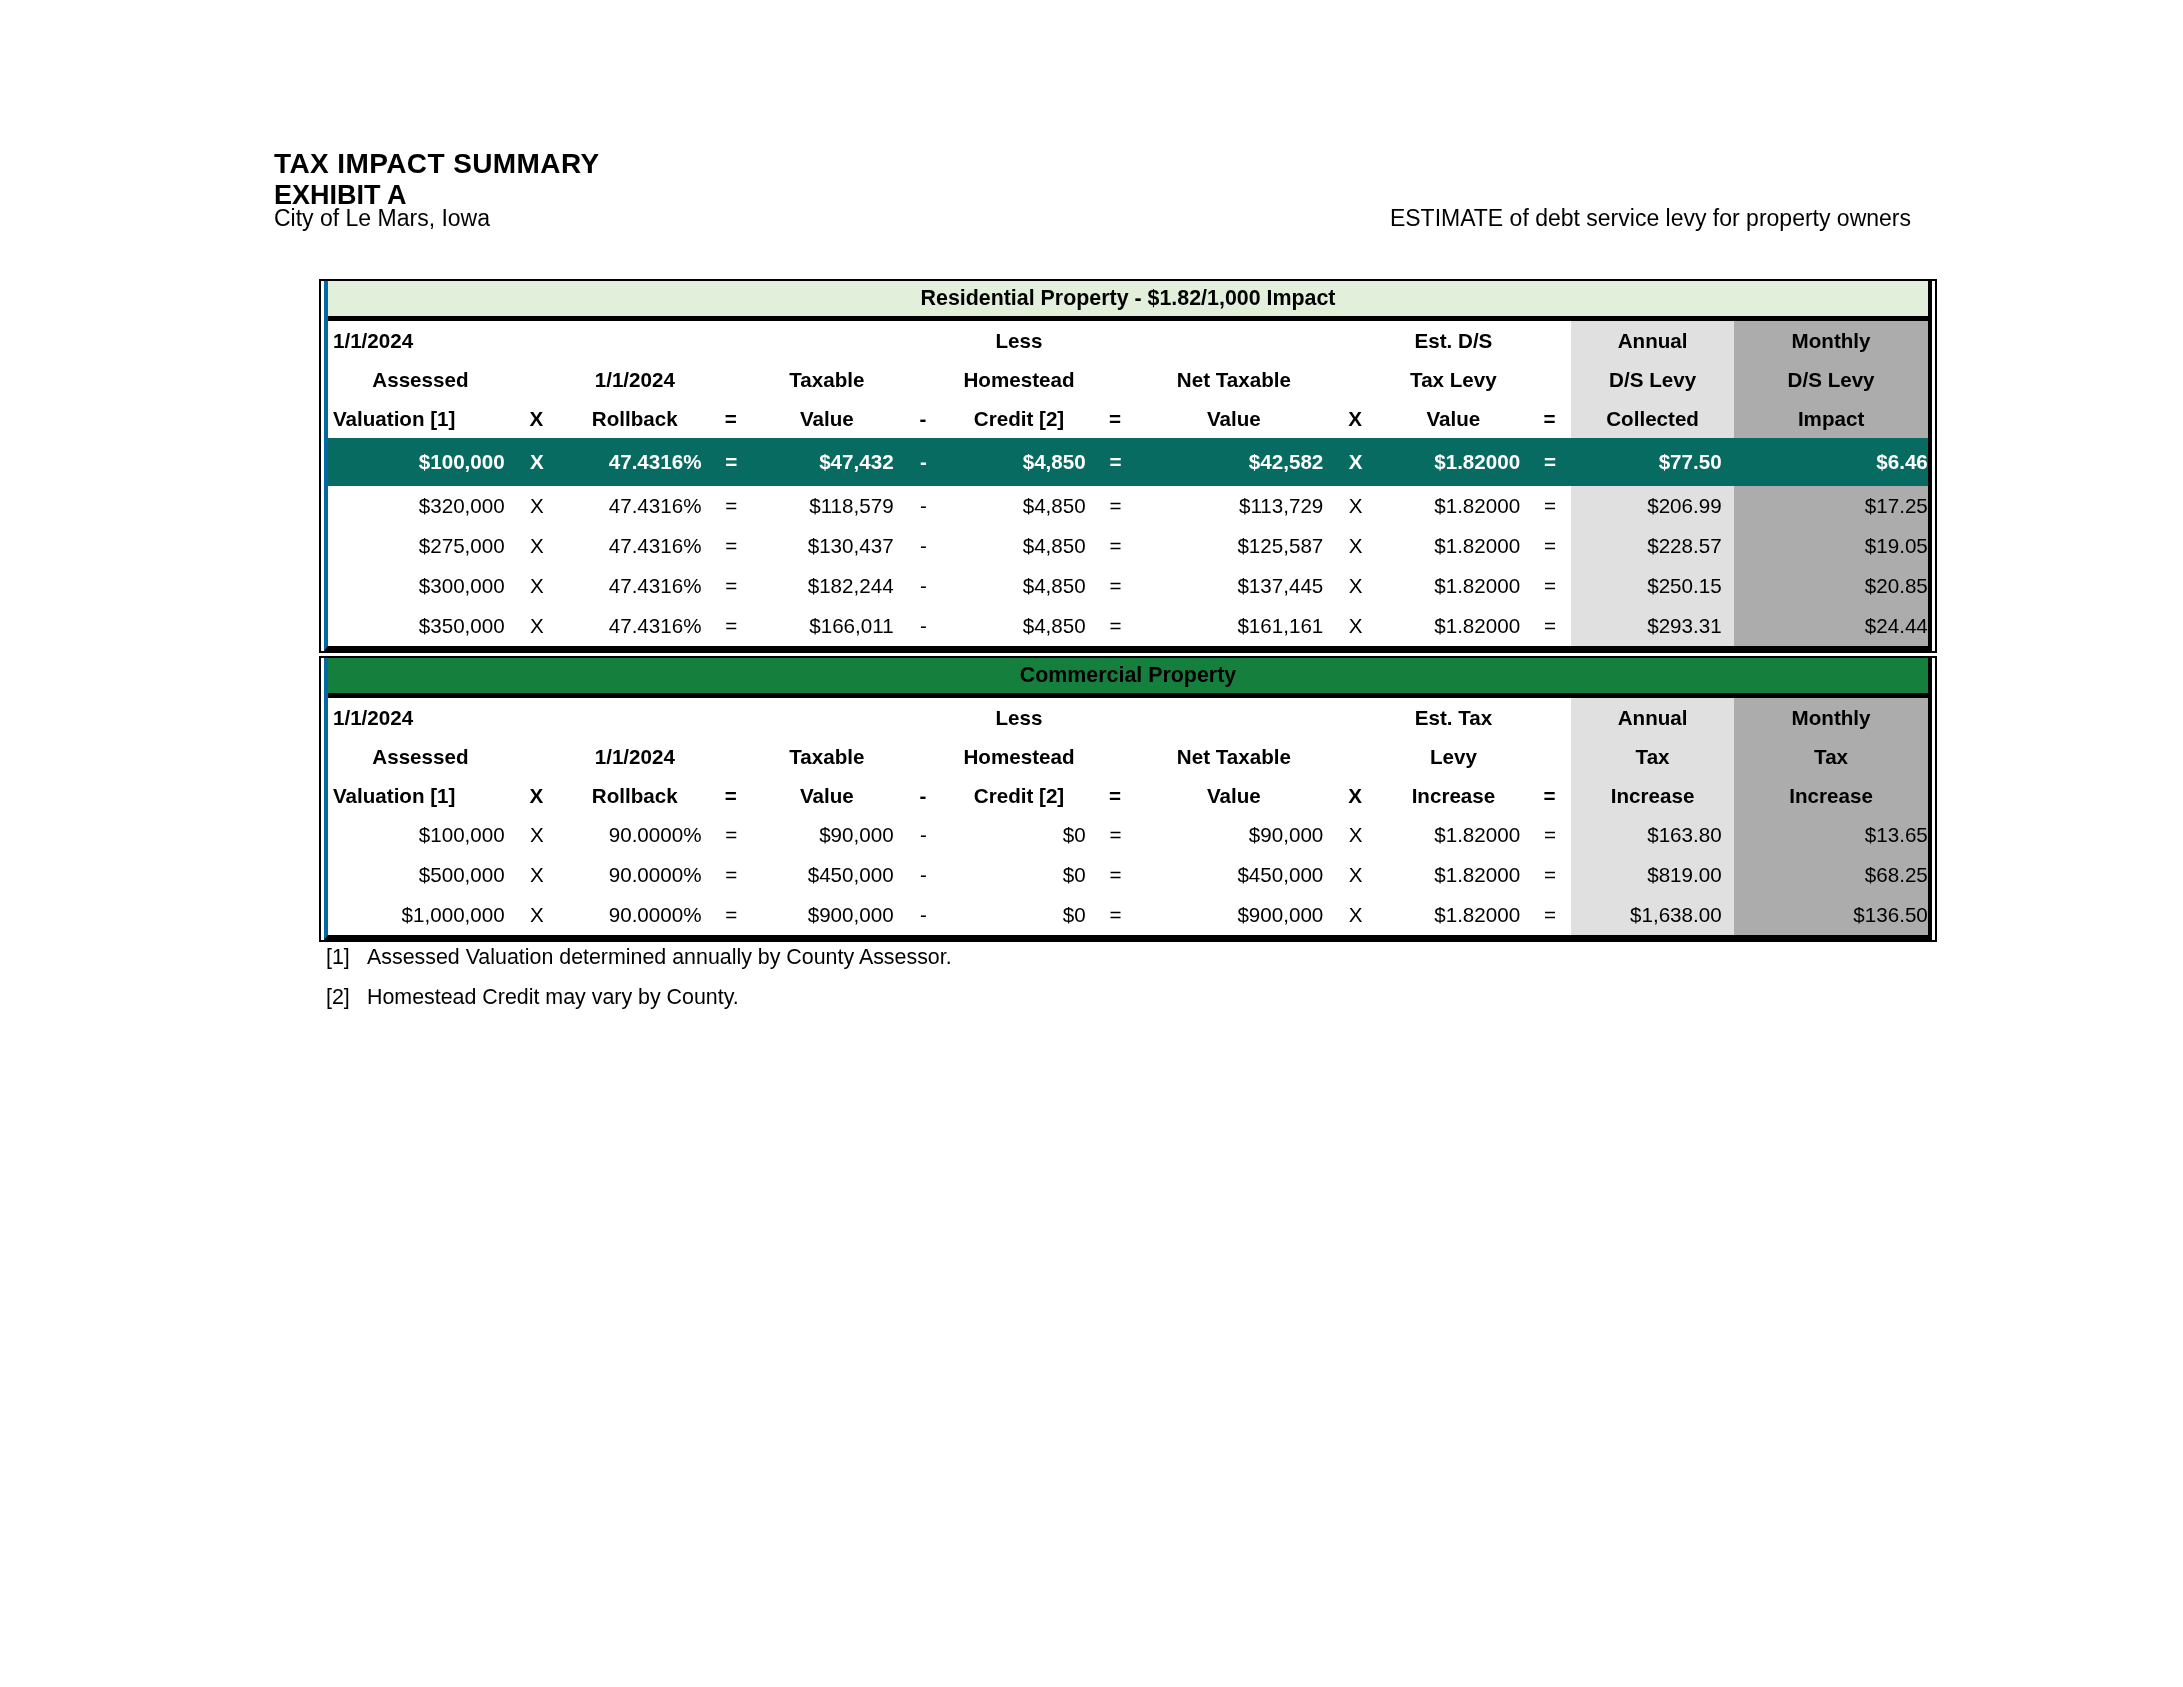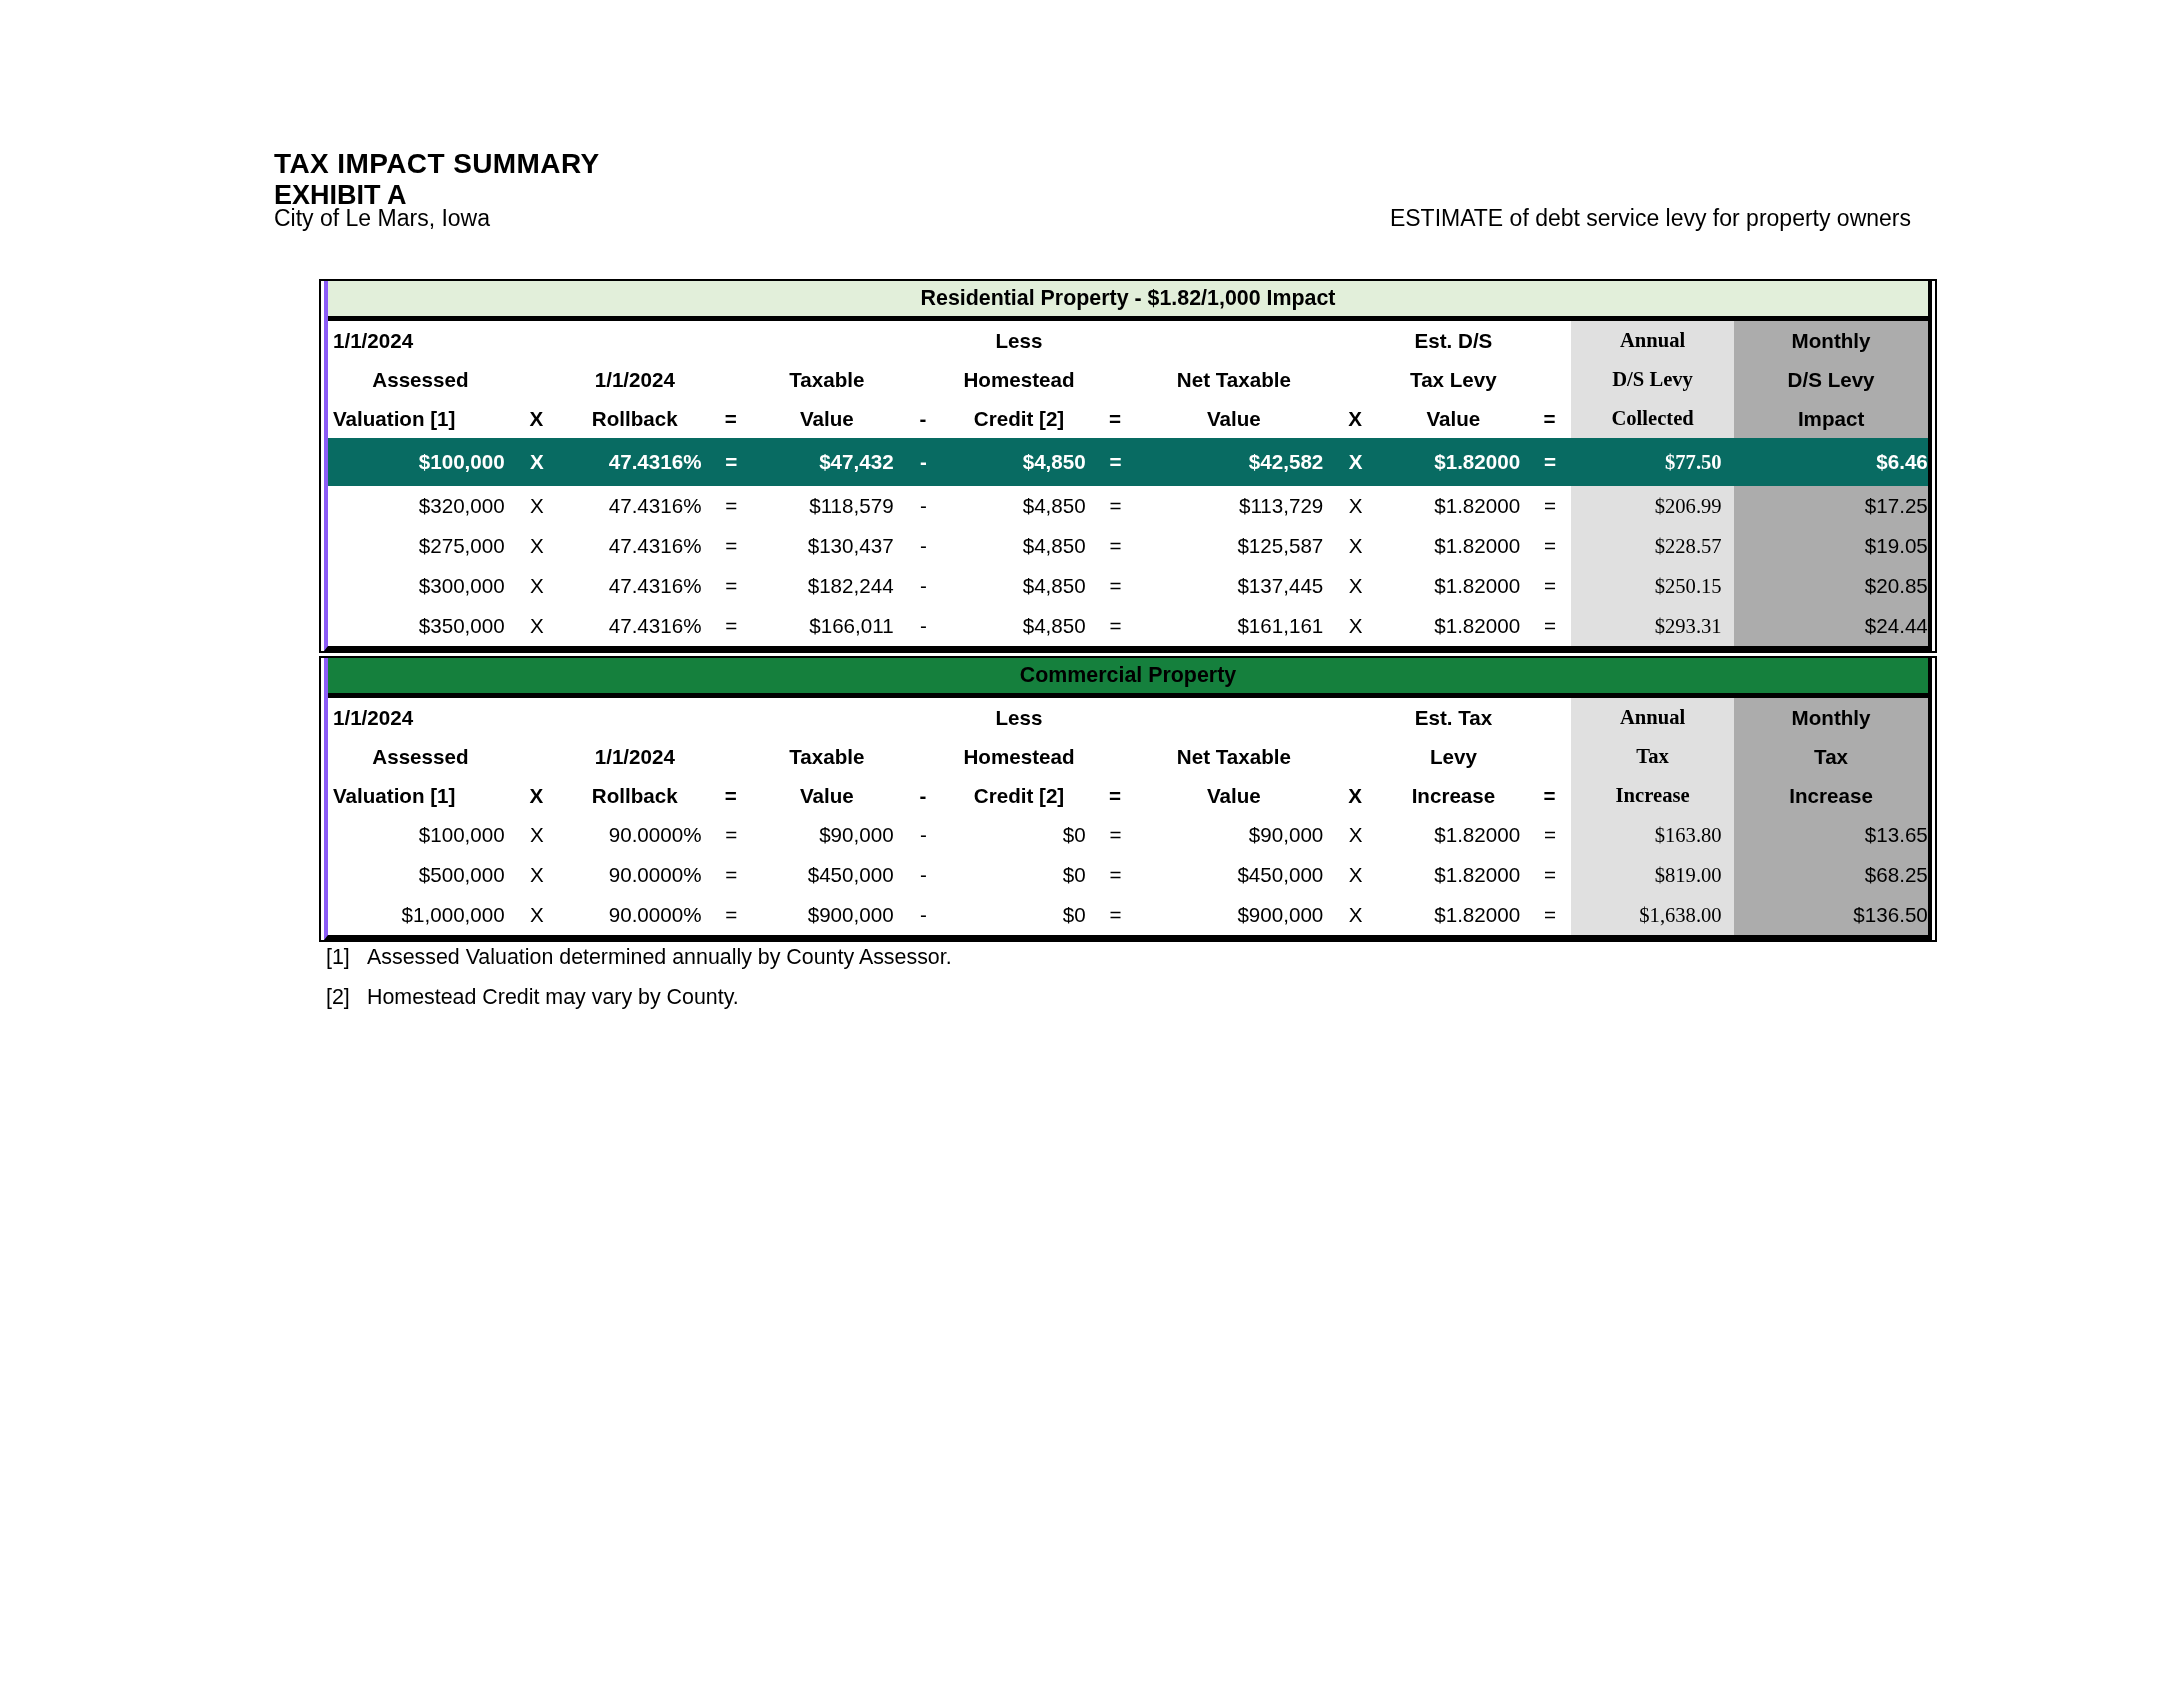--- a/index.html
+++ b/index.html
@@ -19,42 +19,42 @@
   .doc-title{font-size:28px;font-weight:bold;letter-spacing:0.4px;}
   .exhibit{font-size:27px;font-weight:bold;}
   .hdr-row2{position:absolute;left:274px;top:205px;width:1637px;
     display:flex;justify-content:space-between;align-items:baseline;}
   .subtitle,.estimate-note{font-size:23px;}
 
   .xtable{position:absolute;left:319px;width:1618px;
     border:2.4px solid #000;border-top-width:2.4px;padding:0 3.2px;background:#fff;box-sizing:border-box;}
   .t-res{top:279px;}
   .t-com{top:656px;}
-  .xtable-inner{border-left:4px solid #8b5cf6;border-right:4px solid #000;border-bottom:5.6px solid #000;}
+  .xtable-inner{border-left:4px solid #0369a1;border-right:4px solid #000;border-bottom:5.6px solid #000;}
   .band{height:35px;line-height:35px;text-align:center;font-weight:bold;font-size:21.4px;
     border-bottom:5.6px solid #000;}
   .band-green{background:var(--green);}
   .band-white{background:#15803d;}
 
   table.grid{width:100%;border-collapse:collapse;table-layout:fixed;}
   table.grid td{height:37px;vertical-align:middle;font-size:20.6px;overflow:hidden;white-space:nowrap;}
   
   table.grid td:nth-child(1){width:11.4%;}
   table.grid td:nth-child(2){width:2.9%;}
   table.grid td:nth-child(3){width:9.4%;}
   table.grid td:nth-child(4){width:2.6%;}
   table.grid td:nth-child(5){width:9.4%;}
   table.grid td:nth-child(6){width:2.6%;}
   table.grid td:nth-child(7){width:9.4%;}
   table.grid td:nth-child(8){width:2.6%;}
   table.grid td:nth-child(9){width:12.3%;}
   table.grid td:nth-child(10){width:2.9%;}
   table.grid td:nth-child(11){width:9.4%;}
   table.grid td:nth-child(12){width:2.6%;}
-  table.grid td:nth-child(13){width:10.3%;font-family:Liberation Serif, serif;}
+  table.grid td:nth-child(13){width:10.3%;}
   table.grid td:nth-child(14){width:12.2%;}
   
   table.grid td:nth-child(13){background:var(--g1);}
   table.grid td:nth-child(14){background:var(--g2);}
   
   tbody.thead td{font-weight:bold;text-align:center;}
   tbody.thead td.h-left{text-align:left;padding-left:4.8px;}
   
   tbody.tdata td{text-align:right;padding-right:8px;}
   tbody.tdata td:nth-child(-n+12):nth-child(even){text-align:center;padding-right:0;}

